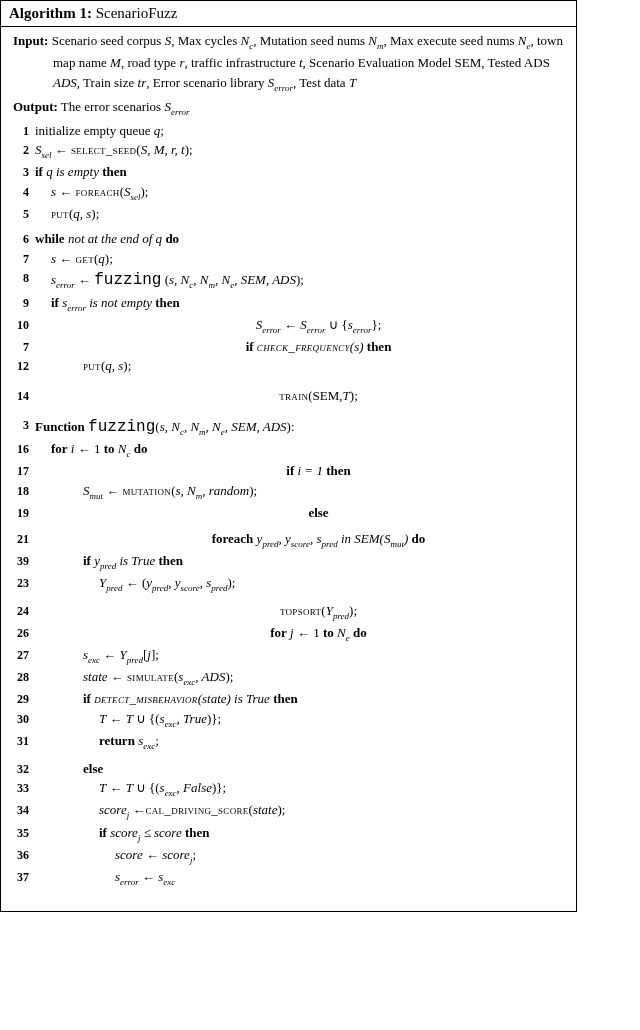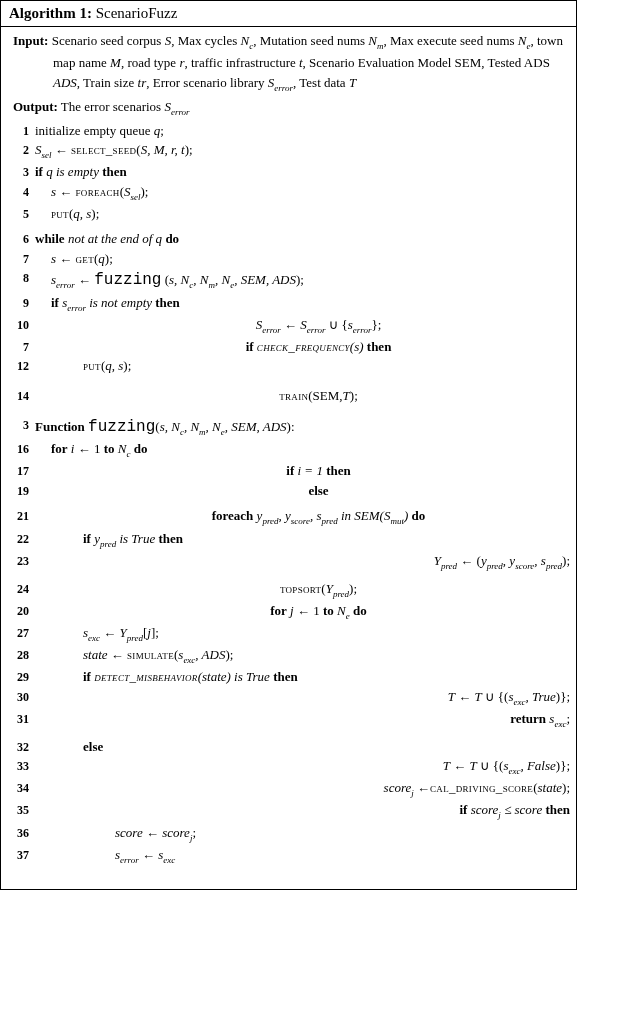--- a/index.html
+++ b/index.html
@@ -50,21 +50,21 @@
     }
     .kw { font-weight: bold; }
     .sc { font-variant: small-caps; letter-spacing: 0.3px; }
     .it { font-style: italic; }
     .tt { font-family: "Courier New", monospace; font-size: 16px; }
     .sub { font-size: 9px; vertical-align: sub; font-style: italic; }
     .ind0 { padding-left: 6px; }
     .ind1 { padding-left: 22px; }
     .ind2 { padding-left: 38px; text-align: center; }
     .ind3 { padding-left: 54px; }
-    .ind4 { padding-left: 70px; text-align: right; }
+    .ind4 { padding-left: 70px; }
     .ind5 { padding-left: 86px; }
     .input-block {
       padding-left: 46px;
       text-indent: -40px;
     }
   </style>
 </head>
 <body>
 
 <div class="algo-container">
@@ -152,47 +152,51 @@
       </div>
     <div class="line">
         <div class="lnum">16</div>
         <div class="code ind1"><span class="kw">for</span> <span class="it">i</span> ← 1 <span class="kw">to</span> <span class="it">N<span class="sub">c</span></span> <span class="kw">do</span></div>
       </div>
     <div class="line">
         <div class="lnum">17</div>
         <div class="code ind2"><span class="kw">if</span> <span class="it">i = 1</span> <span class="kw">then</span></div>
       </div>
     <div class="line">
+        <div class="lnum">18</div>
+        <div class="code ind3"><span class="it">S<span class="sub">mut</span></span> ← <span class="sc">mutation</span>(<span class="it">s, N<span class="sub">m</span>, random</span>);</div>
+      </div>
+    <div class="line">
         <div class="lnum">19</div>
         <div class="code ind2"><span class="kw">else</span></div>
       </div>
 
     <div style="height:6px"></div>
 
     <div class="line">
         <div class="lnum">21</div>
         <div class="code ind2"><span class="kw">foreach</span> <span class="it">y<span class="sub">pred</span>, y<span class="sub">score</span>, s<span class="sub">pred</span> in SEM(S<span class="sub">mut</span>)</span> <span class="kw">do</span></div>
       </div>
     <div class="line">
-        <div class="lnum">22</div>
+        <div class="lnum">39</div>
         <div class="code ind3"><span class="kw">if</span> <span class="it">y<span class="sub">pred</span> is True</span> <span class="kw">then</span></div>
       </div>
     <div class="line">
         <div class="lnum">23</div>
         <div class="code ind4"><span class="it">Y<span class="sub">pred</span></span> ← (<span class="it">y<span class="sub">pred</span>, y<span class="sub">score</span>, s<span class="sub">pred</span></span>);</div>
       </div>
 
     <div style="height:6px"></div>
 
     <div class="line">
         <div class="lnum">24</div>
         <div class="code ind2"><span class="sc">topsort</span>(<span class="it">Y<span class="sub">pred</span></span>);</div>
       </div>
     <div class="line">
-        <div class="lnum">20</div>
+        <div class="lnum">26</div>
         <div class="code ind2"><span class="kw">for</span> <span class="it">j</span> ← 1 <span class="kw">to</span> <span class="it">N<span class="sub">e</span></span> <span class="kw">do</span></div>
       </div>
     <div class="line">
         <div class="lnum">27</div>
         <div class="code ind3"><span class="it">s<span class="sub">exc</span></span> ← <span class="it">Y<span class="sub">pred</span></span>[<span class="it">j</span>];</div>
       </div>
     <div class="line">
         <div class="lnum">28</div>
         <div class="code ind3"><span class="it">state</span> ← <span class="sc">simulate</span>(<span class="it">s<span class="sub">exc</span>, ADS</span>);</div>
       </div>

